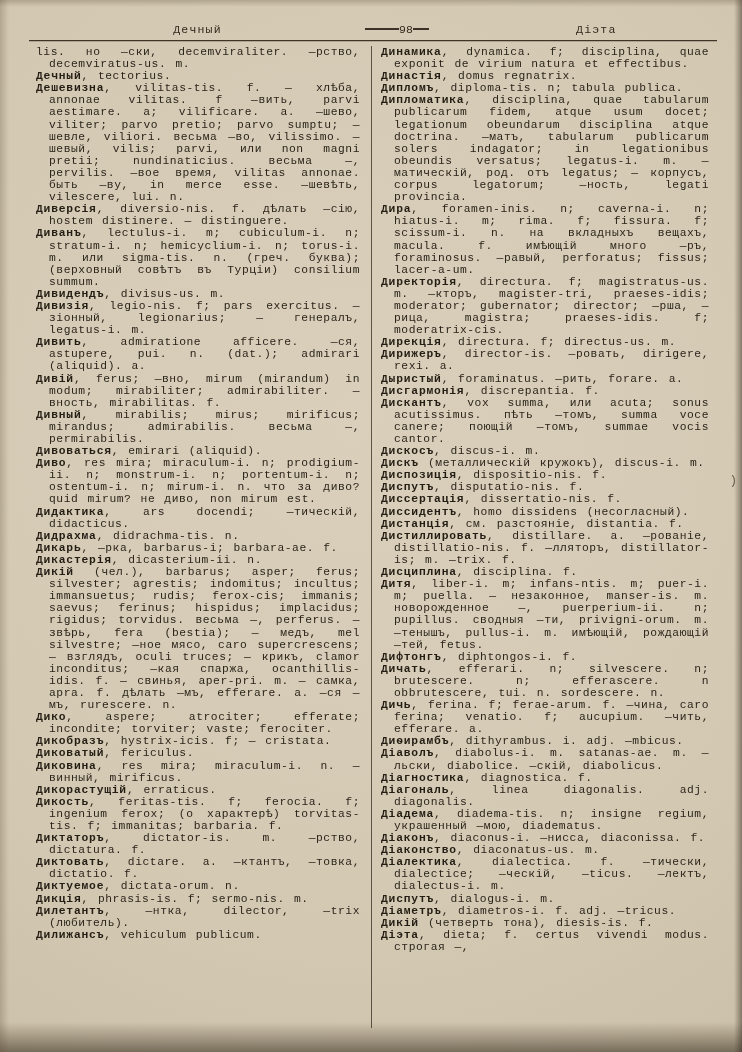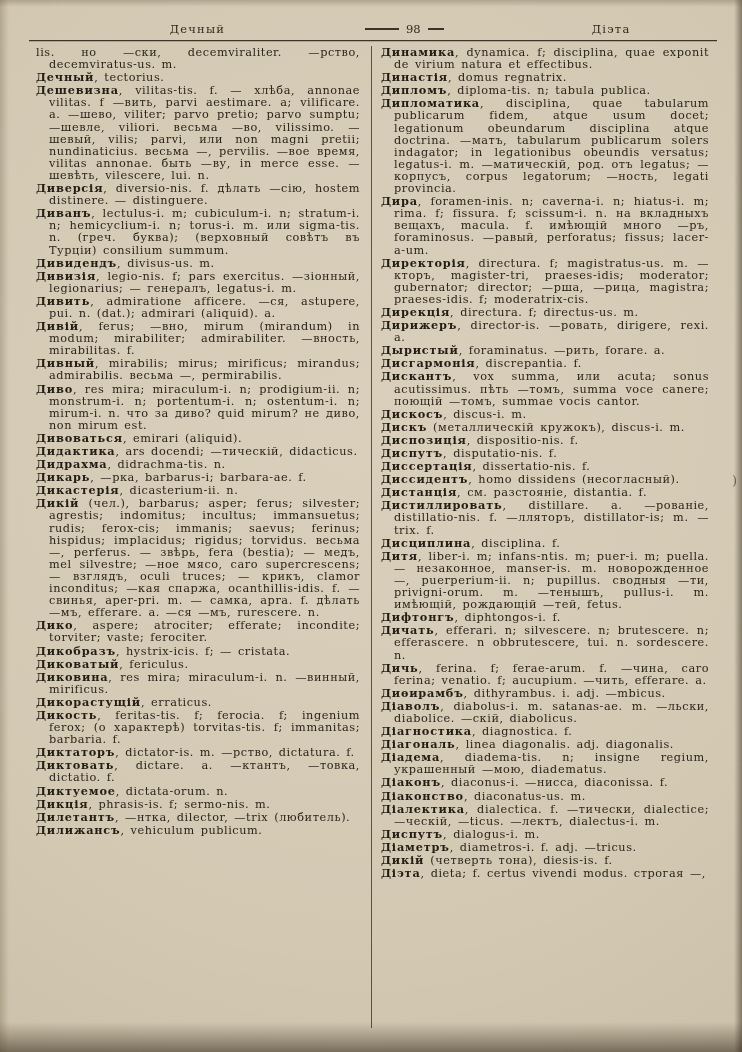--- a/index.html
+++ b/index.html
@@ -7,28 +7,28 @@
     width:742px;height:1052px;overflow:hidden;position:relative;
     font-family:"DejaVu Serif", serif;
     background:
       linear-gradient(to bottom, rgba(96,80,58,0.30) 0px, rgba(0,0,0,0) 7px),
       linear-gradient(to right, rgba(96,80,58,0.28) 0px, rgba(0,0,0,0) 9px),
       linear-gradient(to left, rgba(52,42,28,0.50) 0px, rgba(0,0,0,0) 8px),
       linear-gradient(to top, rgba(48,38,24,0.55) 0px, rgba(62,50,34,0.30) 14px, rgba(0,0,0,0) 30px),
       radial-gradient(ellipse 120% 90% at 48% 40%, #d9cfbb 0%, #d3c9b3 55%, #c5b9a0 100%);
     color:#2c251b;
   }
-  .page{position:absolute;inset:0;}
+  .page{position:absolute;inset:0;font-family:Liberation Mono, monospace;}
   .header{
     position:absolute;top:21px;left:30px;right:26px;height:16px;
     display:grid;grid-template-columns:335px 1fr 335px;align-items:center;
     font-size:11.5px;color:#33291d;
   }
   .guide{text-align:center;letter-spacing:1.2px;}
-  .pageno{display:flex;align-items:center;justify-content:center;gap:7px;font-size:11.5px;text-align:right;}
+  .pageno{display:flex;align-items:center;justify-content:center;font-size:11.5px;text-align:right;}
   .dash{display:inline-block;width:34px;height:1.6px;background:#3c3226;}
   .dash.short{width:16px;}
   .head-rule{
     position:absolute;top:40px;left:29px;right:25px;height:1px;
     background:#3e3428;box-shadow:0 1px 0 rgba(62,52,40,0.25);
   }
   .divider{
     position:absolute;top:46px;bottom:24px;left:371px;width:1px;
     background:#473c2e;opacity:0.85;
   }
@@ -73,22 +73,22 @@
   <p class="entry"><b class="hw"></b><span>lis. но —ски, decemviraliter. —рство, decemviratus-us. m.</span></p>
       <p class="entry"><b class="hw">Дечный</b><span>, tectorius.</span></p>
       <p class="entry"><b class="hw">Дешевизна</b><span>, vilitas-tis. f. — хлѣба, annonae vilitas. f —вить, parvi aestimare. a; vilificare. a. —шево, viliter; parvo pretio; parvo sumptu; —шевле, viliori. весьма —во, vilissimo. —шевый, vilis; parvi, или non magni pretii; nundinaticius. весьма —, pervilis. —вое время, vilitas annonae. быть —ву, in merce esse. —шевѣть, vilescere, lui. n.</span></p>
       <p class="entry"><b class="hw">Диверсія</b><span>, diversio-nis. f. дѣлать —сію, hostem distinere. — distinguere.</span></p>
       <p class="entry"><b class="hw">Диванъ</b><span>, lectulus-i. m; cubiculum-i. n; stratum-i. n; hemicyclium-i. n; torus-i. m. или sigma-tis. n. (греч. буква); (верховный совѣтъ въ Турціи) consilium summum.</span></p>
       <p class="entry"><b class="hw">Дивидендъ</b><span>, divisus-us. m.</span></p>
       <p class="entry"><b class="hw">Дивизія</b><span>, legio-nis. f; pars exercitus. —зіонный, legionarius; — генералъ, legatus-i. m.</span></p>
       <p class="entry"><b class="hw">Дивить</b><span>, admiratione afficere. —ся, astupere, pui. n. (dat.); admirari (aliquid). a.</span></p>
       <p class="entry"><b class="hw">Дивій</b><span>, ferus; —вно, mirum (mirandum) in modum; mirabiliter; admirabiliter. —вность, mirabilitas. f.</span></p>
       <p class="entry"><b class="hw">Дивный</b><span>, mirabilis; mirus; mirificus; mirandus; admirabilis. весьма —, permirabilis.</span></p>
+      <p class="entry"><b class="hw">Дивоваться</b><span>, emirari (aliquid).</span></p>
       <p class="entry"><b class="hw">Диво</b><span>, res mira; miraculum-i. n; prodigium-ii. n; monstrum-i. n; portentum-i. n; ostentum-i. n; mirum-i. n. что за диво? quid mirum? не диво, non mirum est.</span></p>
-      <p class="entry"><b class="hw">Дивоваться</b><span>, emirari (aliquid).</span></p>
       <p class="entry"><b class="hw">Дидактика</b><span>, ars docendi; —тическій, didacticus.</span></p>
       <p class="entry"><b class="hw">Дидрахма</b><span>, didrachma-tis. n.</span></p>
       <p class="entry"><b class="hw">Дикарь</b><span>, —рка, barbarus-i; barbara-ae. f.</span></p>
       <p class="entry"><b class="hw">Дикастерія</b><span>, dicasterium-ii. n.</span></p>
       <p class="entry"><b class="hw">Дикій</b><span> (чел.), barbarus; asper; ferus; silvester; agrestis; indomitus; incultus; immansuetus; rudis; ferox-cis; immanis; saevus; ferinus; hispidus; implacidus; rigidus; torvidus. весьма —, perferus. — звѣрь, fera (bestia); — медъ, mel silvestre; —ное мясо, caro supercrescens; — взглядъ, oculi truces; — крикъ, clamor inconditus; —кая спаржа, ocanthillis-idis. f. — свинья, aper-pri. m. — самка, apra. f. дѣлать —мъ, efferare. a. —ся —мъ, rurescere. n.</span></p>
       <p class="entry"><b class="hw">Дико</b><span>, aspere; atrociter; efferate; incondite; torviter; vaste; ferociter.</span></p>
       <p class="entry"><b class="hw">Дикобразъ</b><span>, hystrix-icis. f; — cristata.</span></p>
       <p class="entry"><b class="hw">Диковатый</b><span>, fericulus.</span></p>
       <p class="entry"><b class="hw">Диковина</b><span>, res mira; miraculum-i. n. —винный, mirificus.</span></p>
       <p class="entry"><b class="hw">Дикорастущій</b><span>, erraticus.</span></p>

